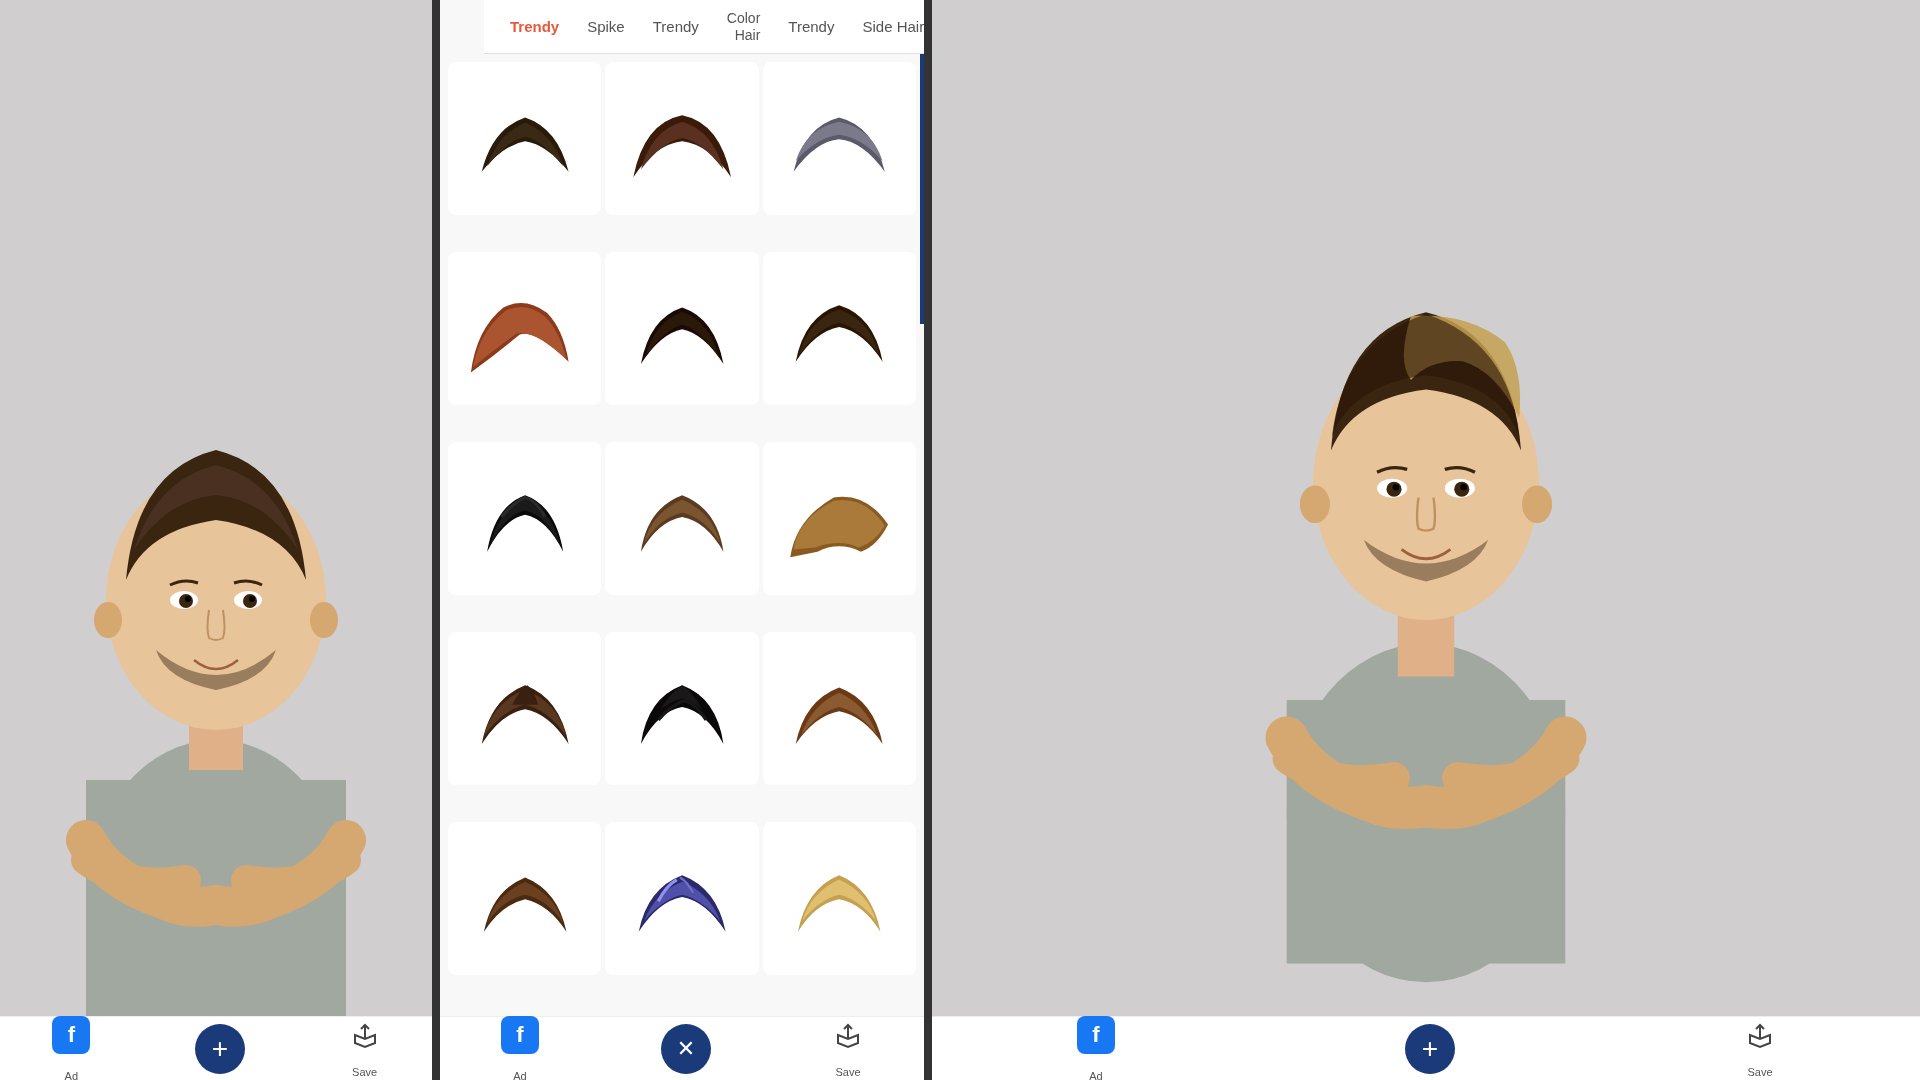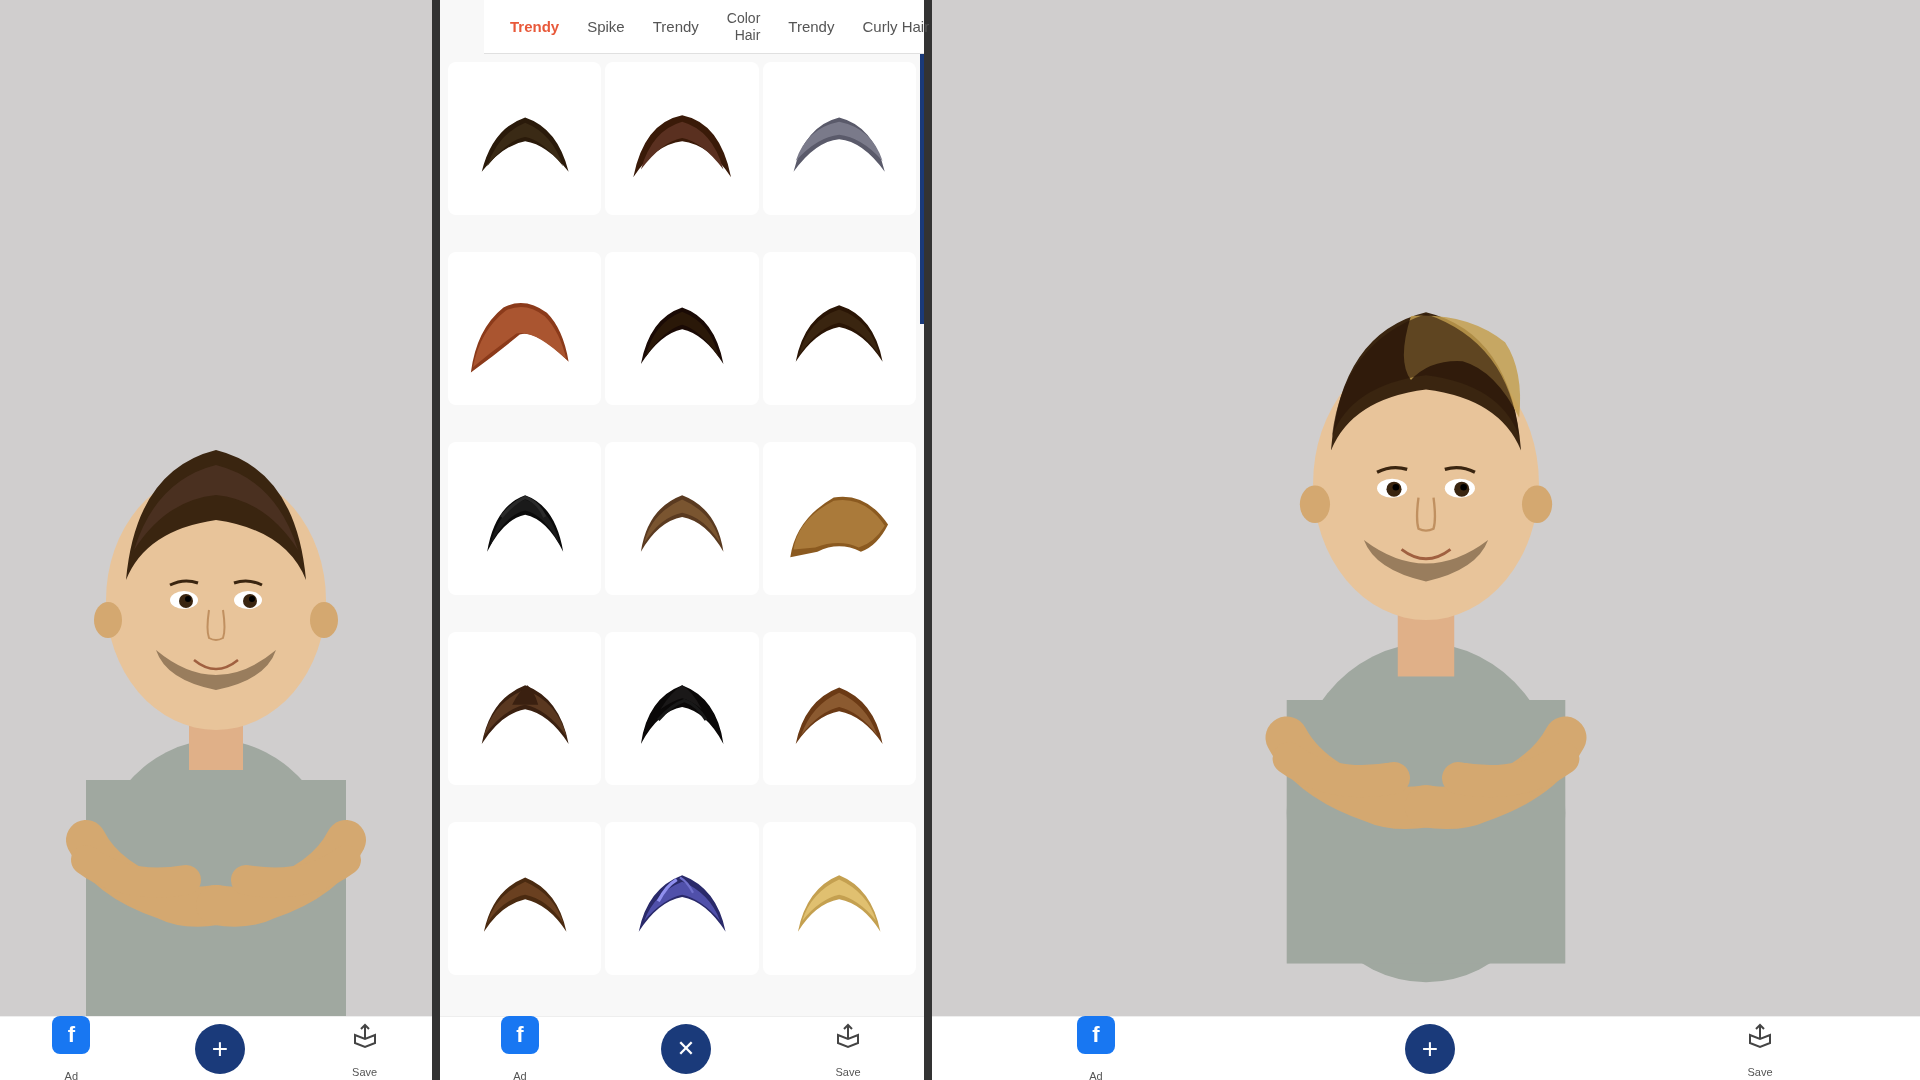--- a/index.html
+++ b/index.html
@@ -261,21 +261,21 @@
 </div>
 
 <div class="center-panel">
 
   <div class="tab-bar">
     <div class="tab-item active">Trendy</div>
     <div class="tab-item">Spike</div>
     <div class="tab-item">Trendy</div>
     <div class="tab-item color-hair" style="line-height:1.2;">Color<br>Hair</div>
     <div class="tab-item">Trendy</div>
-    <div class="tab-item">Curly Hair</div>
+    <div class="tab-item">Side Hair</div>
   </div>
 
   <div class="scroll-indicator"></div>
 
   <div class="hair-grid">
 
     <div class="hair-item">
       <svg viewBox="0 0 120 100">
         <path d="M20 80 Q30 40 60 30 Q90 40 100 80 Q80 55 60 52 Q40 55 20 80Z" fill="#2a1a0a"></path>
         <path d="M25 75 Q35 45 60 35 Q85 45 95 75 Q75 50 60 48 Q45 50 25 75Z" fill="#3a2a15"></path>

